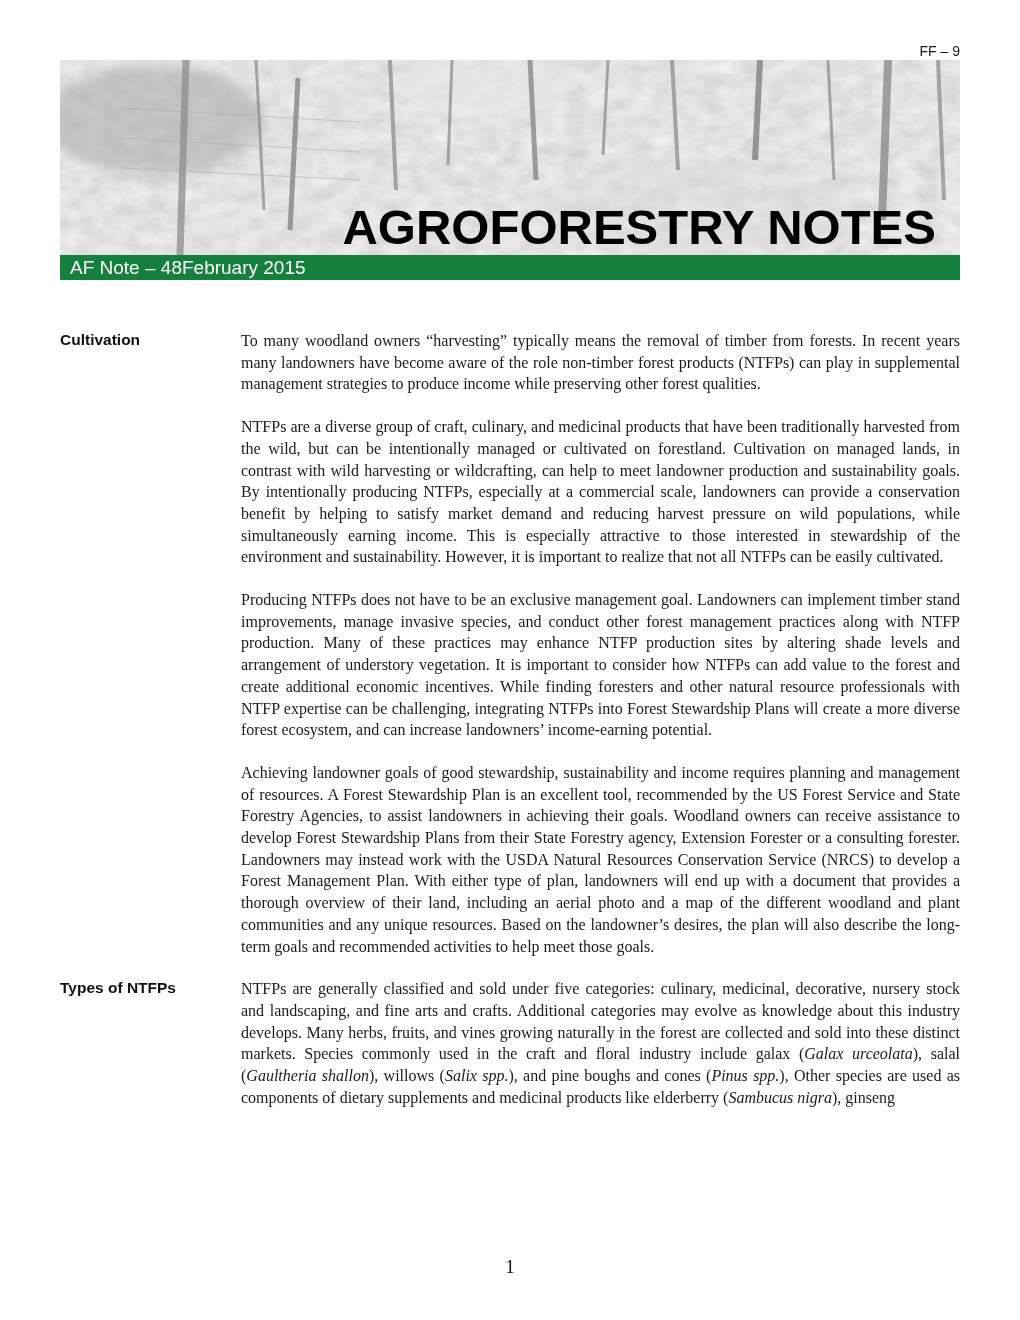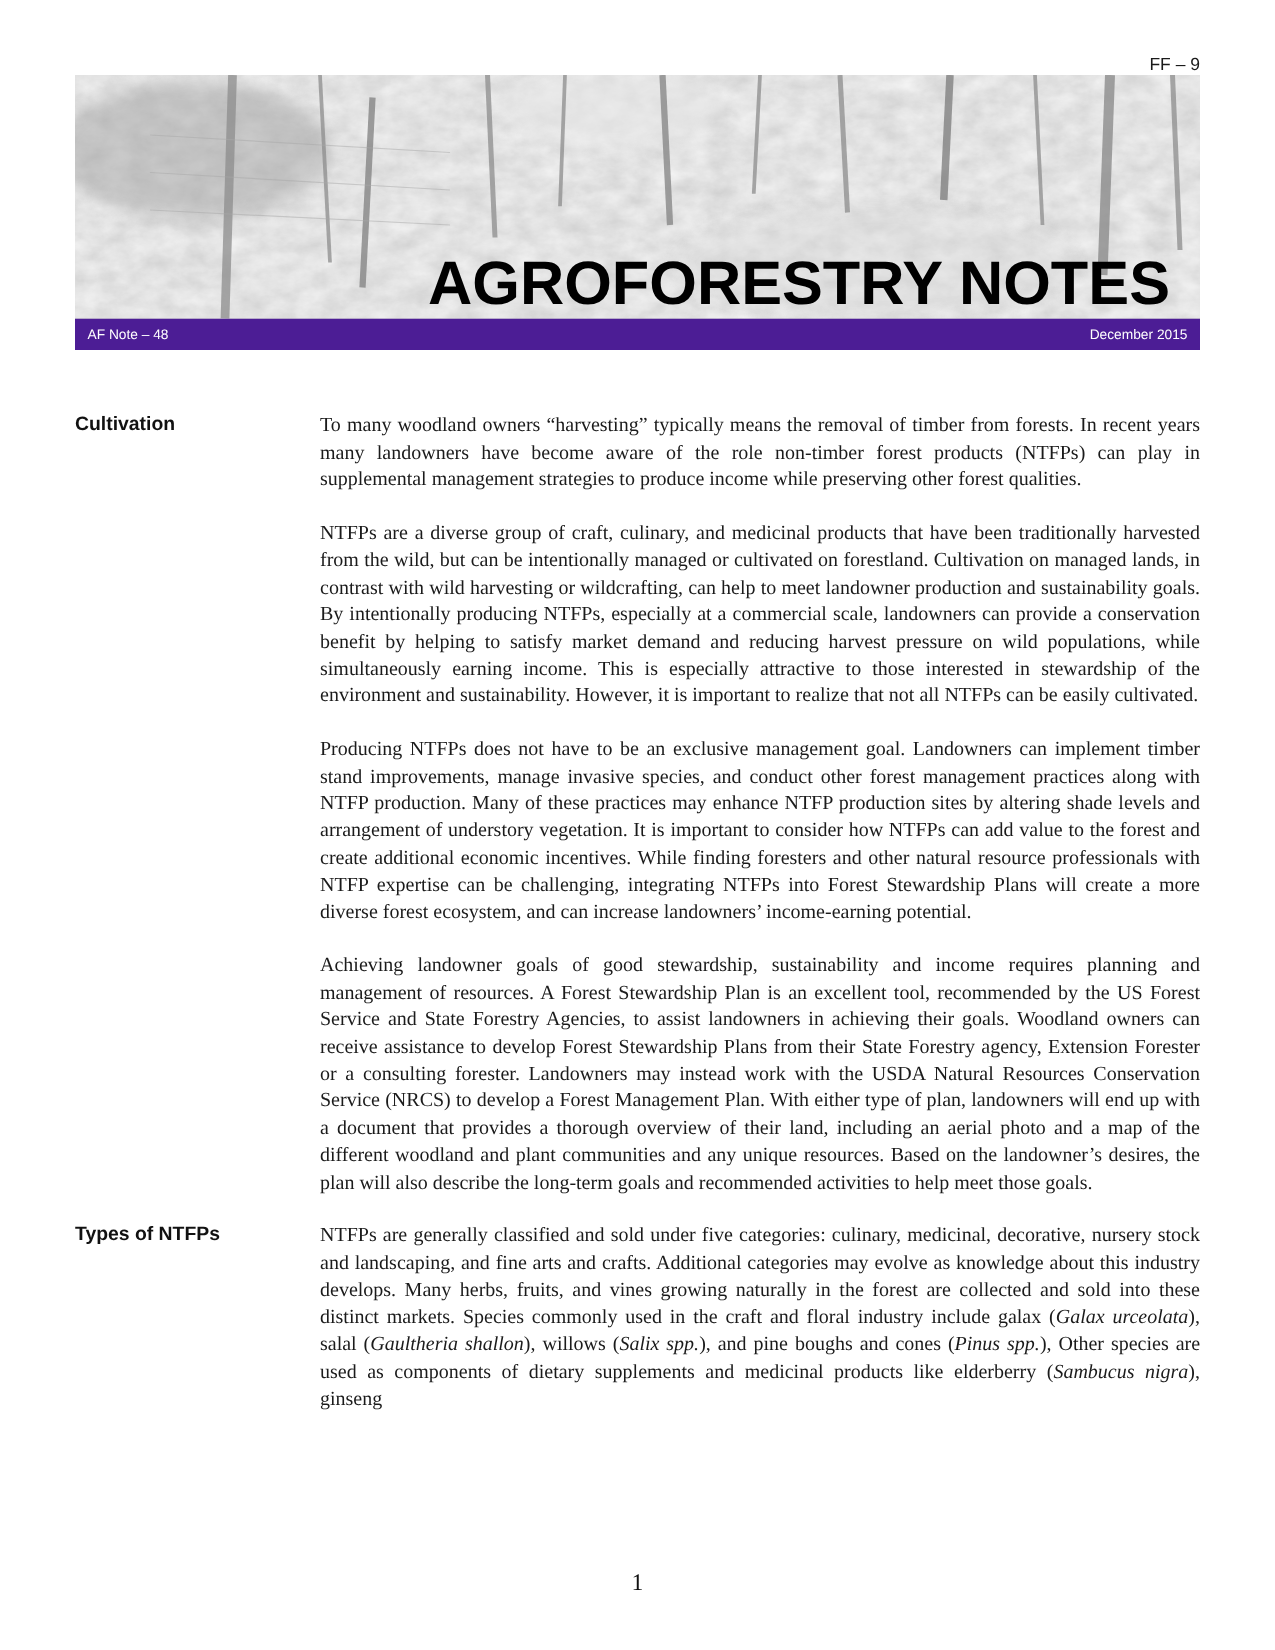--- a/index.html
+++ b/index.html
@@ -15,35 +15,35 @@
     position:relative;height:195px;background:#c6c6c6;overflow:hidden;
   }
   .photo svg{position:absolute;left:0;top:0;display:block;}
   .masthead-title{
     position:absolute;right:8px;bottom:12px;margin:16px;z-index:3;
     font-family:"Liberation Sans",sans-serif;font-weight:bold;
     font-size:49px;line-height:1;letter-spacing:0px;color:#000;
     white-space:nowrap;transform:scaleX(1.0);transform-origin:100% 100%;
   }
   .note-bar{
-    position:relative;z-index:4;height:25px;background:#4c1d95;color:#ffffff;
-    display:flex;justify-content:space-between;align-items:center;
-    padding:0 10px;box-sizing:border-box;font-size:11px;
+    position:relative;z-index:4;height:25px;background:#15803d;color:#ffffff;
+    display:flex;align-items:center;
+    padding:0 10px;box-sizing:border-box;font-size:19px;
   }
   .content{position:absolute;left:60px;top:330px;width:900px;}
   .row{display:grid;grid-template-columns:180px 720px;}
   .page-title{
     margin:0 0 27px 0;font-size:24px;line-height:38px;font-weight:bold;
     color:#000;max-width:560px;letter-spacing:0;
   }
   .section-label{
     font-weight:bold;font-size:15.5px;color:#111;padding-top:1px;display:block;
   }
   .text-col p{
-    margin:0 0 21px 16px;font-family:"Liberation Serif","DejaVu Serif",serif;
+    margin:0 0 21px 1px;font-family:"Liberation Serif","DejaVu Serif",serif;
     font-size:16px;line-height:21.7px;text-align:justify;color:#1b1b1b;
   }
   .footer-page{
     position:absolute;bottom:42px;left:0;width:100%;text-align:center;
     font-family:"Liberation Serif","DejaVu Serif",serif;font-size:19px;color:#111;
   }
 </style>
 </head>
 <body>
 
@@ -91,21 +91,21 @@
         <g stroke="#a9a9a9" opacity="0.5">
           <line x1="60" y1="48" x2="300" y2="62" stroke-width="1"></line>
           <line x1="60" y1="78" x2="300" y2="92" stroke-width="1"></line>
           <line x1="60" y1="108" x2="300" y2="120" stroke-width="1"></line>
         </g>
       </svg>
     </div>
     <h1 class="masthead-title">AGROFORESTRY NOTES</h1>
     <div class="note-bar">
       <span>AF Note – 48</span>
-      <span>December 2015</span>
+      <span>February 2015</span>
     </div>
   </div>
 
   <div class="content">
 
 
     <div class="row">
       <div>
         <span class="section-label">Cultivation</span>
       </div>

